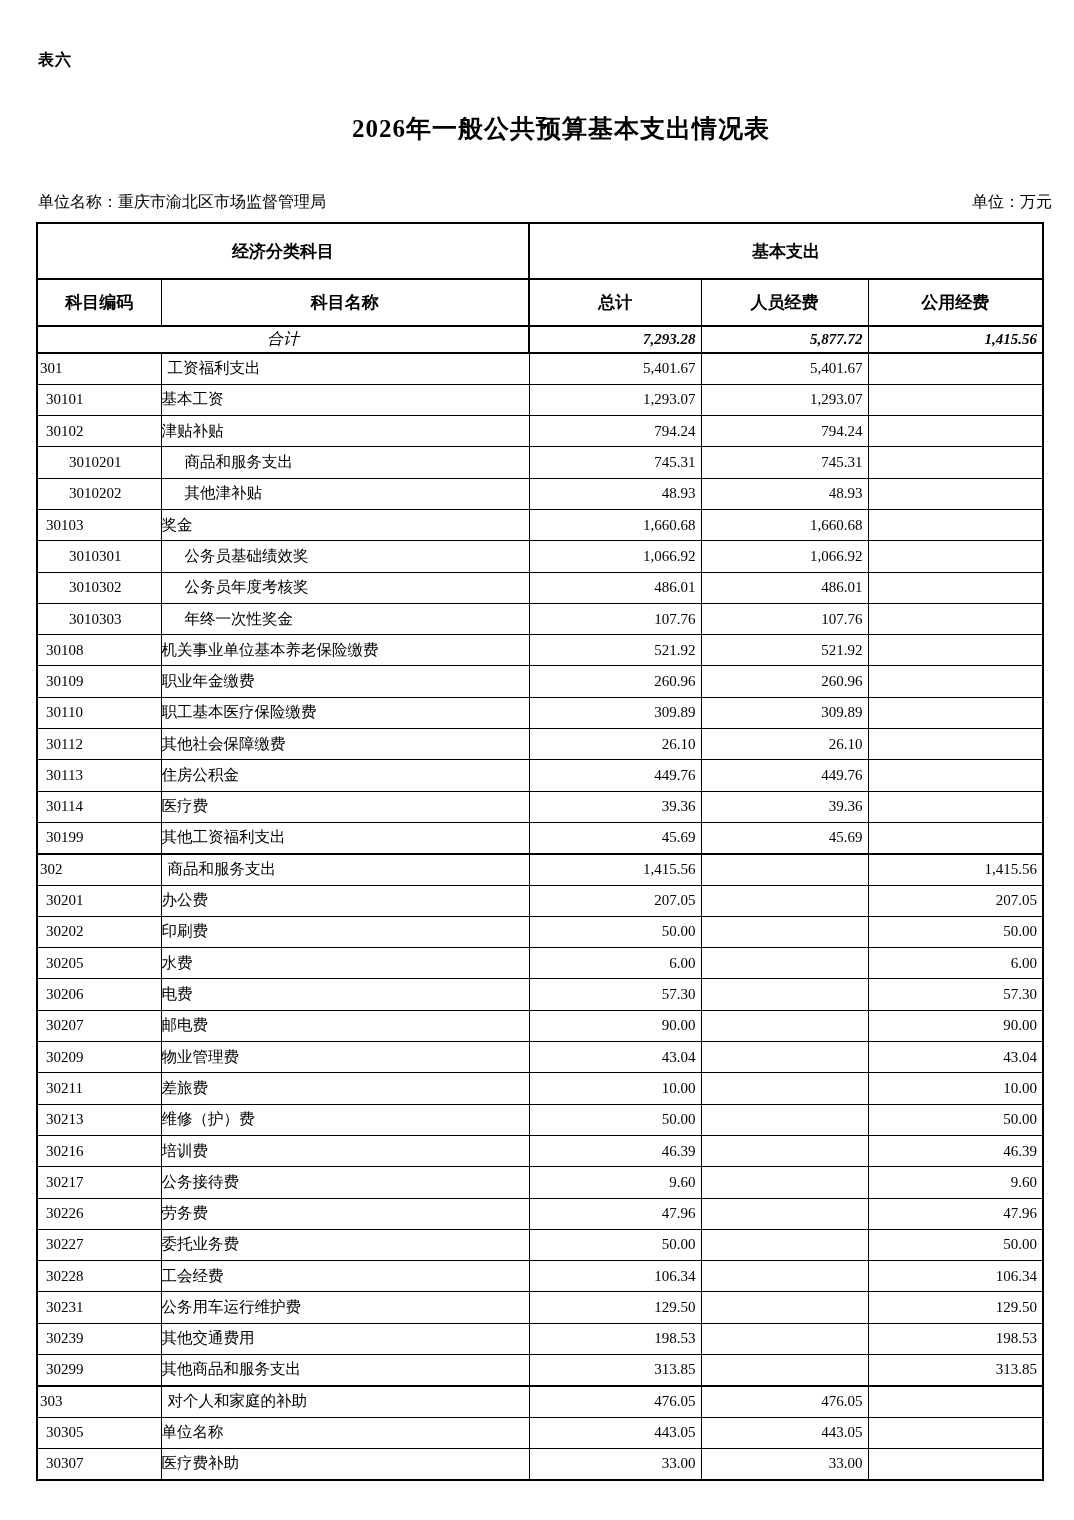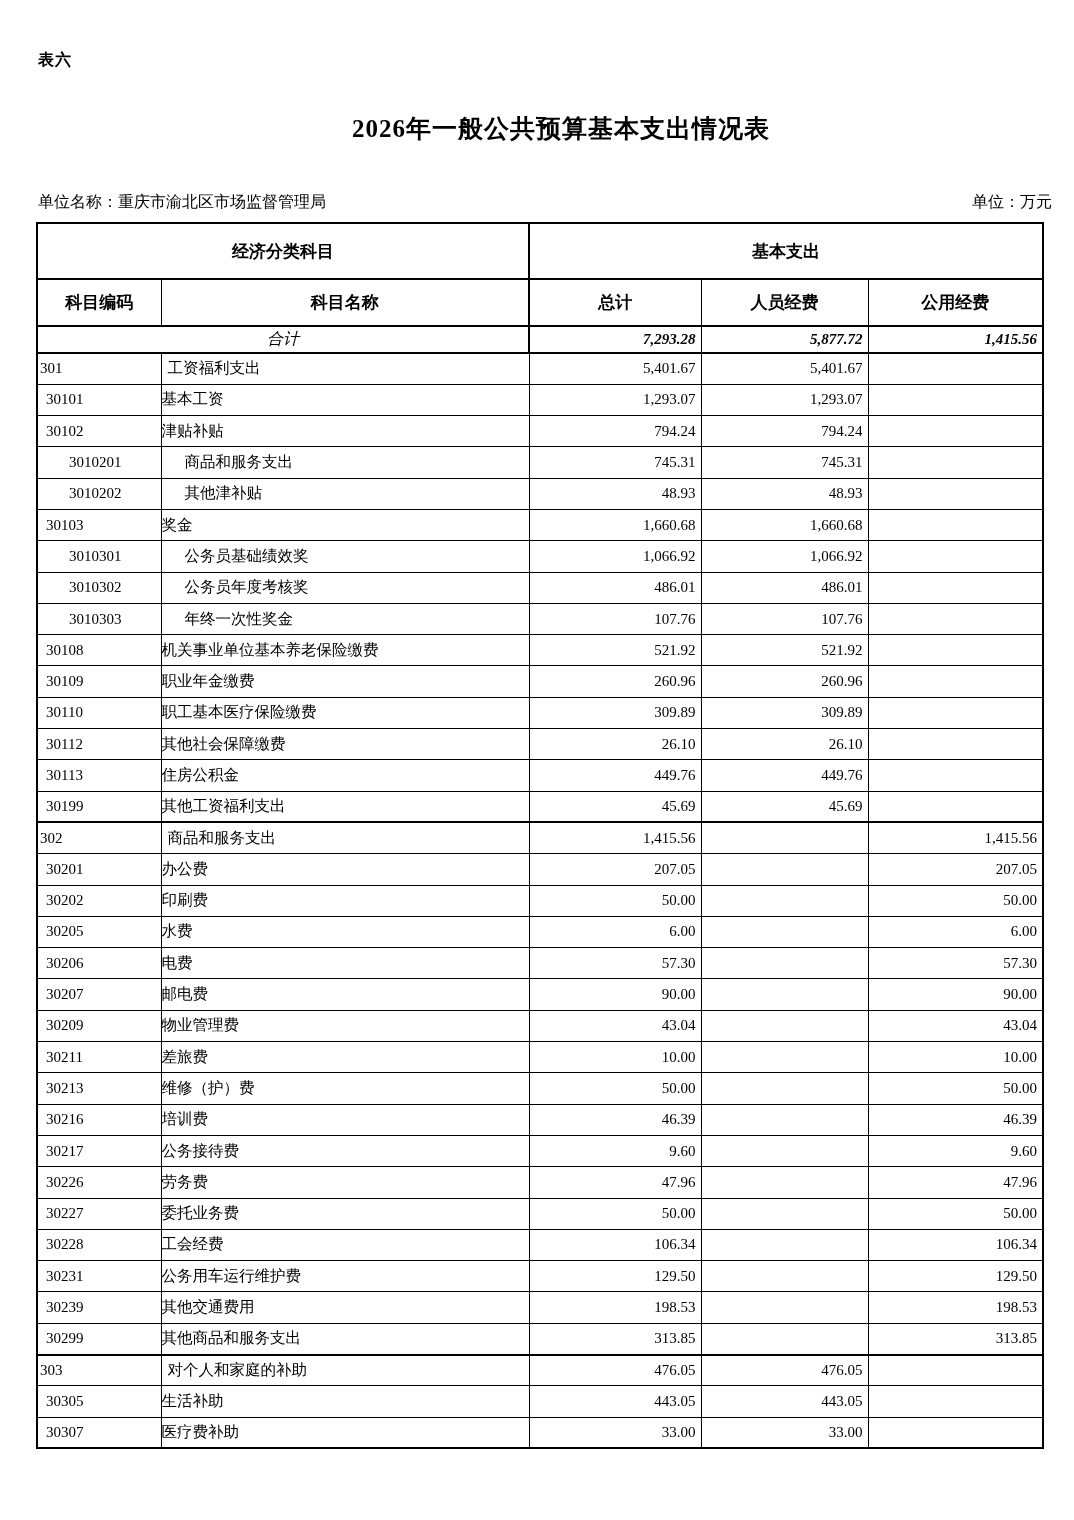--- a/index.html
+++ b/index.html
@@ -209,20 +209,27 @@
           <td class="num"></td>
         </tr>
         <tr class="data-row">
           <td class="code lvl2">30113</td>
           <td class="name lvl2">住房公积金</td>
           <td class="num">449.76</td>
           <td class="num">449.76</td>
           <td class="num"></td>
         </tr>
         <tr class="data-row">
+          <td class="code lvl2">30114</td>
+          <td class="name lvl2">医疗费</td>
+          <td class="num">39.36</td>
+          <td class="num">39.36</td>
+          <td class="num"></td>
+        </tr>
+        <tr class="data-row">
           <td class="code lvl2">30199</td>
           <td class="name lvl2">其他工资福利支出</td>
           <td class="num">45.69</td>
           <td class="num">45.69</td>
           <td class="num"></td>
         </tr>
         <tr class="data-row section-row">
           <td class="code lvl1">302</td>
           <td class="name lvl1">商品和服务支出</td>
           <td class="num">1,415.56</td>
@@ -343,21 +350,21 @@
         </tr>
         <tr class="data-row section-row">
           <td class="code lvl1">303</td>
           <td class="name lvl1">对个人和家庭的补助</td>
           <td class="num">476.05</td>
           <td class="num">476.05</td>
           <td class="num"></td>
         </tr>
         <tr class="data-row">
           <td class="code lvl2">30305</td>
-          <td class="name lvl2">生活补助</td>
+          <td class="name lvl2">单位名称</td>
           <td class="num">443.05</td>
           <td class="num">443.05</td>
           <td class="num"></td>
         </tr>
         <tr class="data-row">
           <td class="code lvl2">30307</td>
           <td class="name lvl2">医疗费补助</td>
           <td class="num">33.00</td>
           <td class="num">33.00</td>
           <td class="num"></td>

